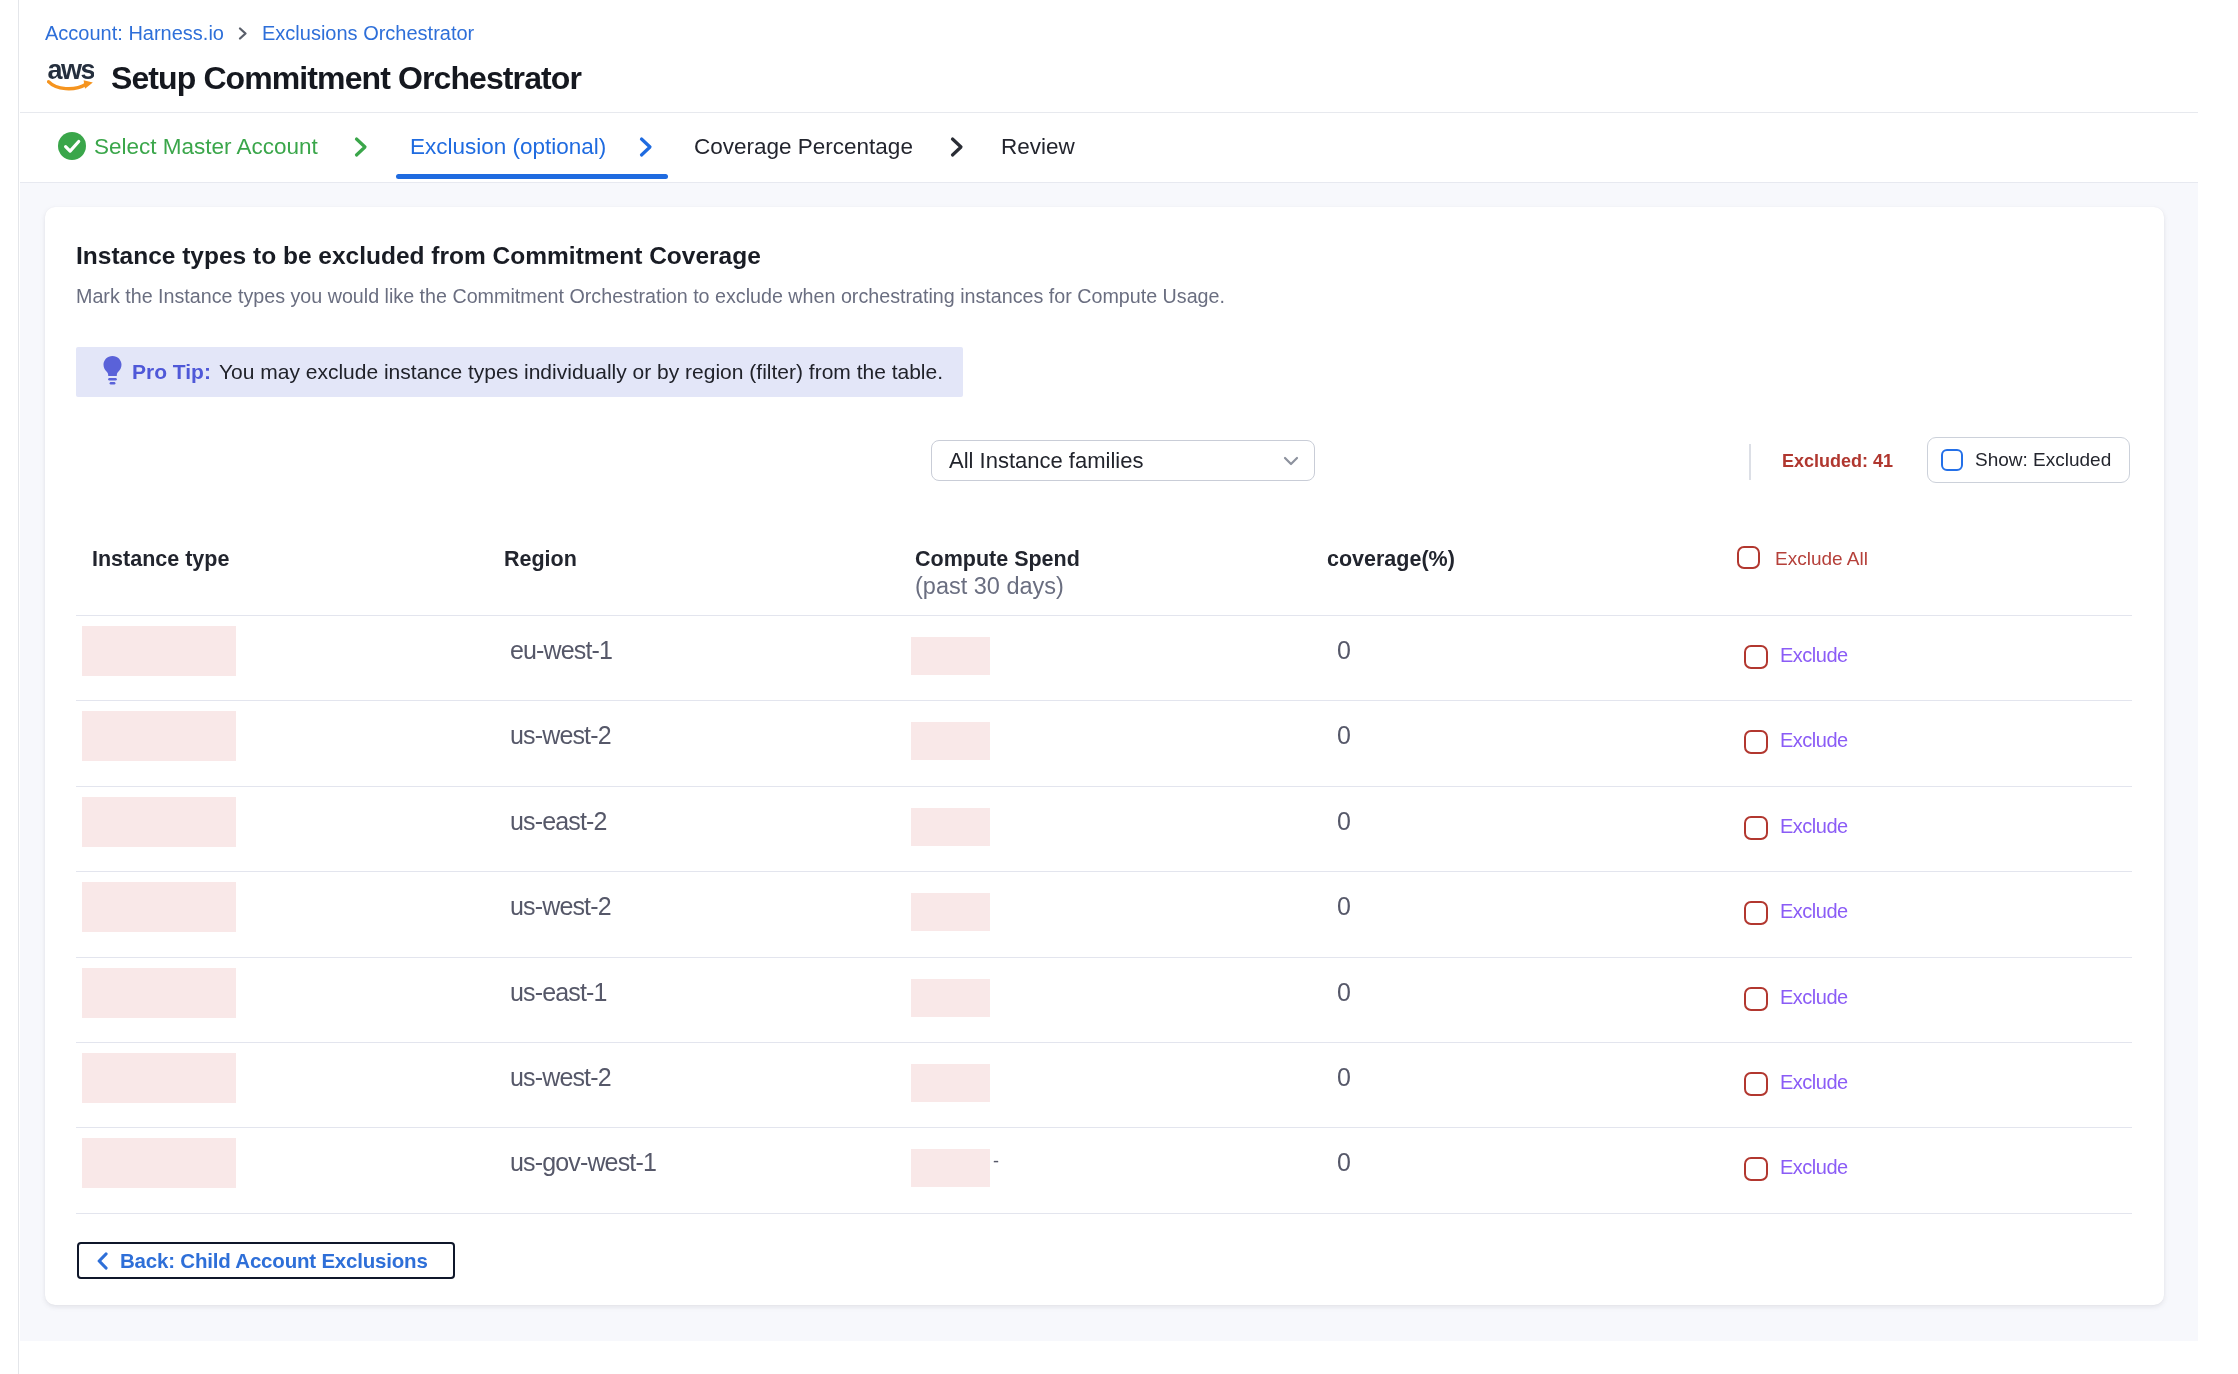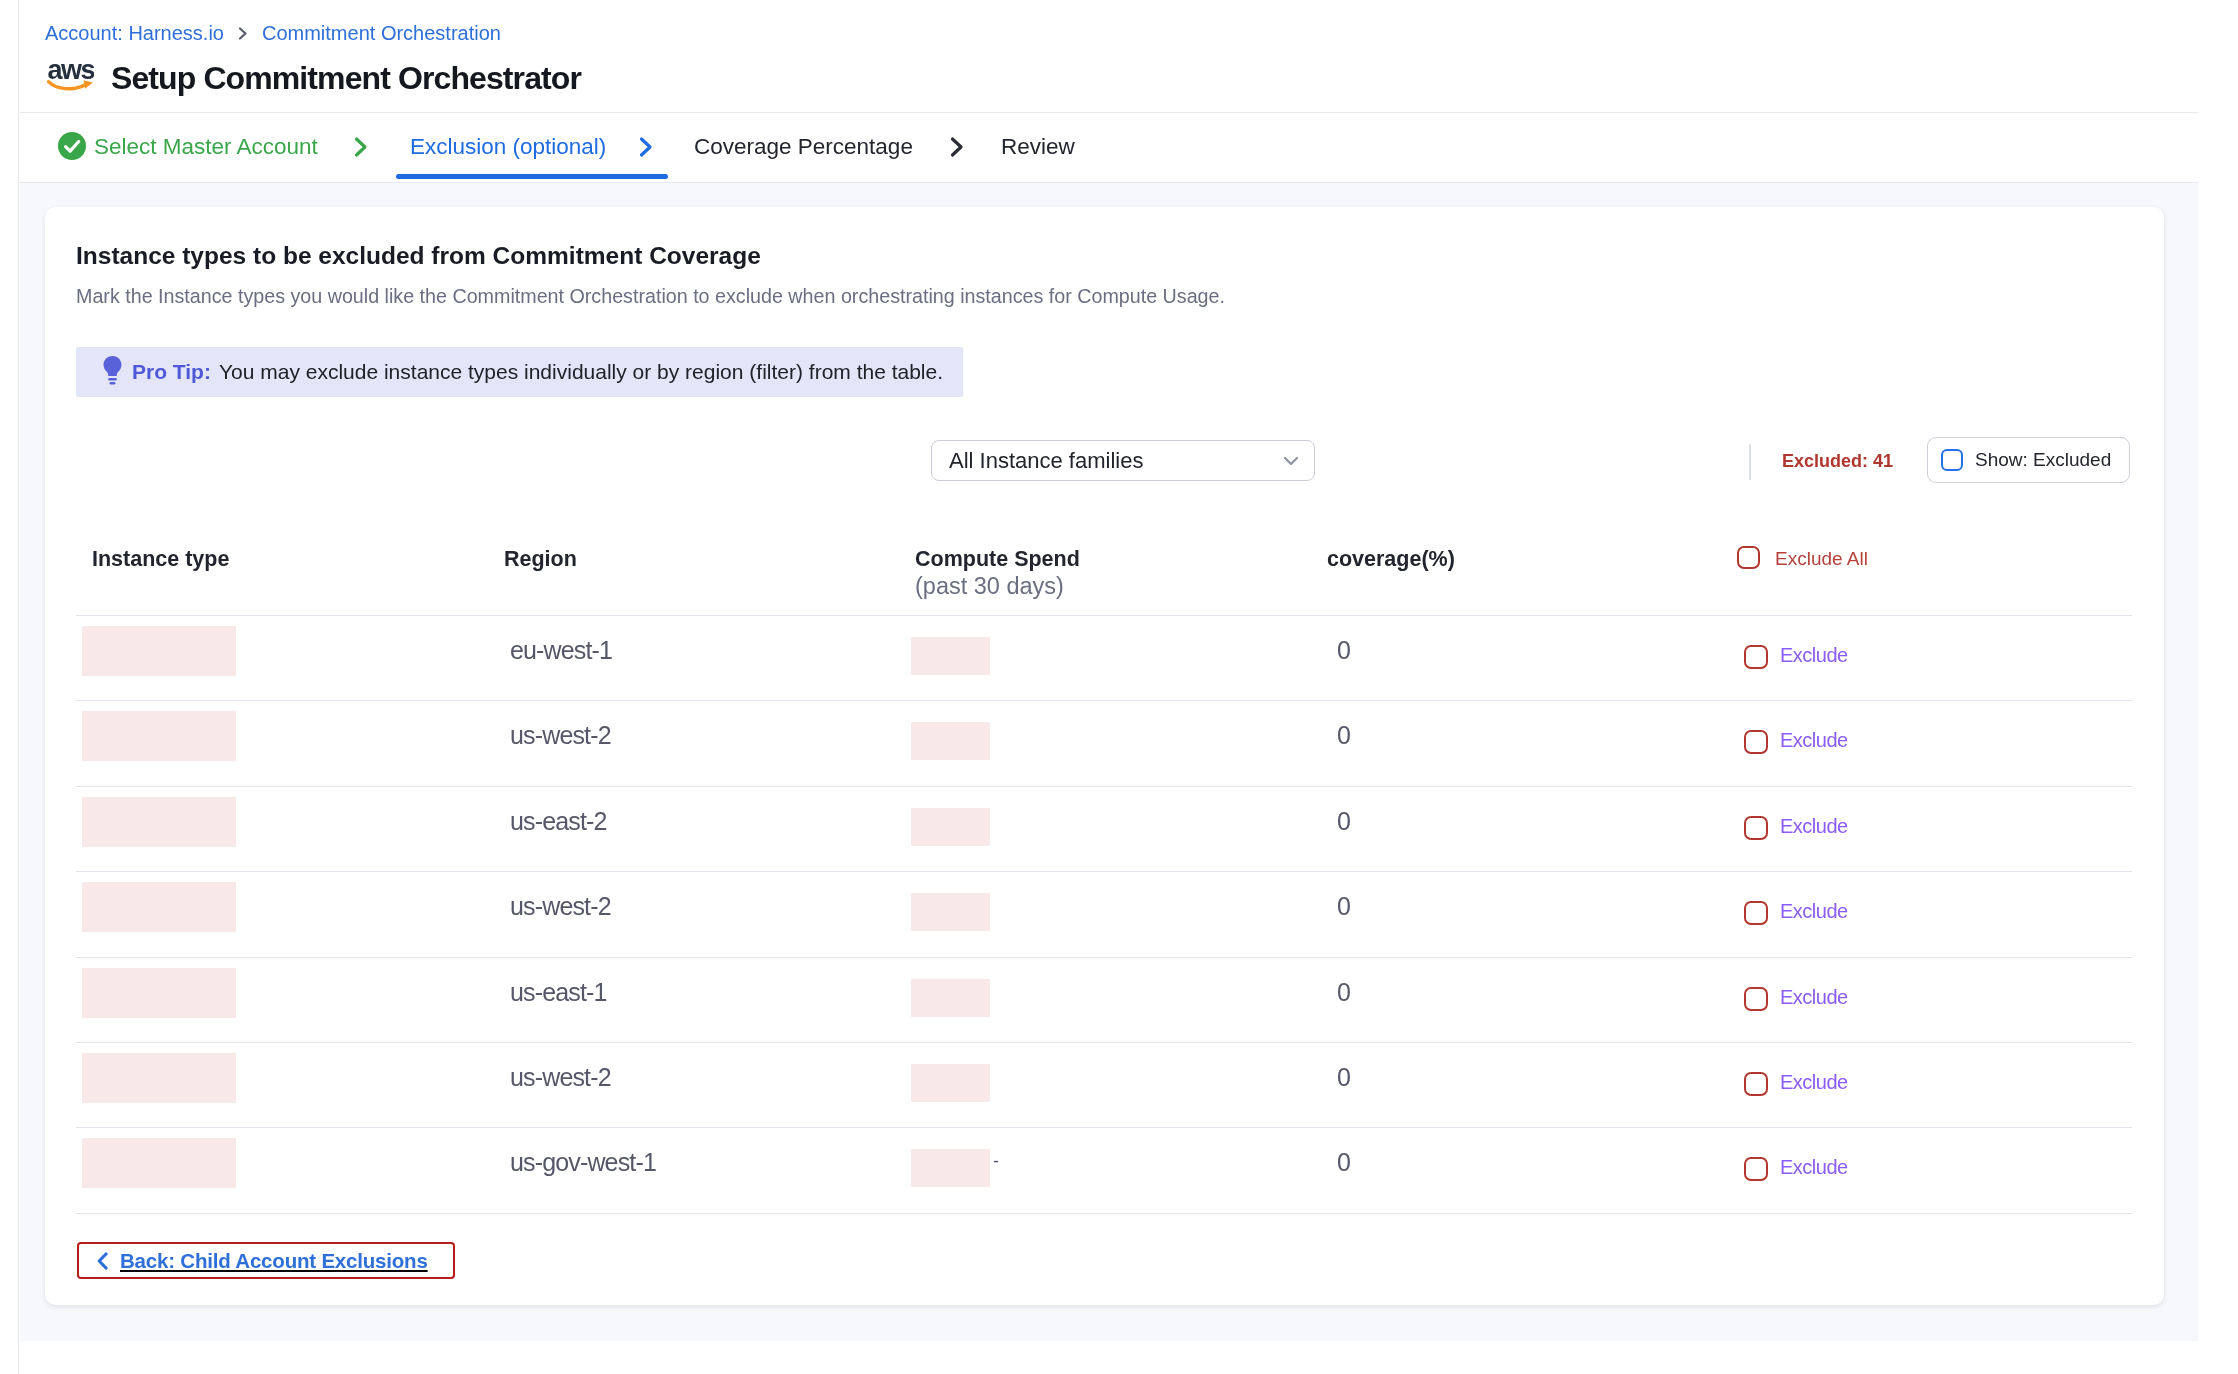--- a/index.html
+++ b/index.html
@@ -47,39 +47,39 @@
 #exall-t { left:1775px; top:548px; font-size:19px; color:#b5403a; line-height:22px; }
 
 .hline { left:76px; width:2056px; height:1px; background:#e3e5ee; }
 .pink1 { left:82px; width:154px; height:50px; background:#f9e8e8; }
 .pink2 { left:911px; width:79px; height:38px; background:#f9e8e8; }
 .regtxt { left:510px; font-size:25px; letter-spacing:-0.85px; color:#565869; line-height:26px; }
 .zero { left:1337px; font-size:25px; color:#565869; line-height:26px; }
 .rowcb { left:1744px; }
 .extxt { left:1780px; font-size:20px; letter-spacing:-0.5px; color:#8b5cf6; line-height:22px; }
 
-#backbtn { left:77px; top:1242px; width:378px; height:37px; border:2px solid #b91c1c; border-radius:4px;
-  background:#fff; display:flex; align-items:center;text-decoration:underline; }
+#backbtn { left:77px; top:1242px; width:378px; height:37px; border:2px solid #0f172a; border-radius:4px;
+  background:#fff; display:flex; align-items:center; }
 #backbtn .txt { margin-left:12px; font-size:20.5px; font-weight:700; color:#2e6fd8; letter-spacing:-0.2px; }
 #backbtn svg { margin-left:17px; }
 </style>
 </head>
 <body>
 <div id="page">
   <div id="graybody" class="abs"></div>
   <div id="leftstrip" class="abs"></div>
 
   <div id="crumb" class="abs">
     <span>Account: Harness.io</span>
     <span class="sep">
         <svg width="12" height="17" viewBox="0 0 12 17">
           <path d="M3 3.5l5.5 5L3 13.5" stroke="#5a5f6b" stroke-width="2.3" fill="none" stroke-linecap="round" stroke-linejoin="round"></path>
         </svg>
       </span>
-    <span>Commitment Orchestration</span>
+    <span>Exclusions Orchestrator</span>
   </div>
 
   <div id="awslogo" class="abs">
     <svg width="47" height="42" viewBox="0 0 47 42">
       <text x="0.5" y="26" font-family="Liberation Sans" font-weight="700" font-size="27" letter-spacing="-1.5" fill="#252f3e">aws</text>
       <path d="M1.5 28.7 C 9 36.6, 27 38.6, 39.5 31" stroke="#f5941f" stroke-width="3.4" fill="none" stroke-linecap="round"></path>
       <path d="M36.6 27.3 L45.8 29.6 L38.0 35.8 Z" fill="#f5941f"></path>
     </svg>
   </div>
   <div id="title" class="abs">Setup Commitment Orchestrator</div>

